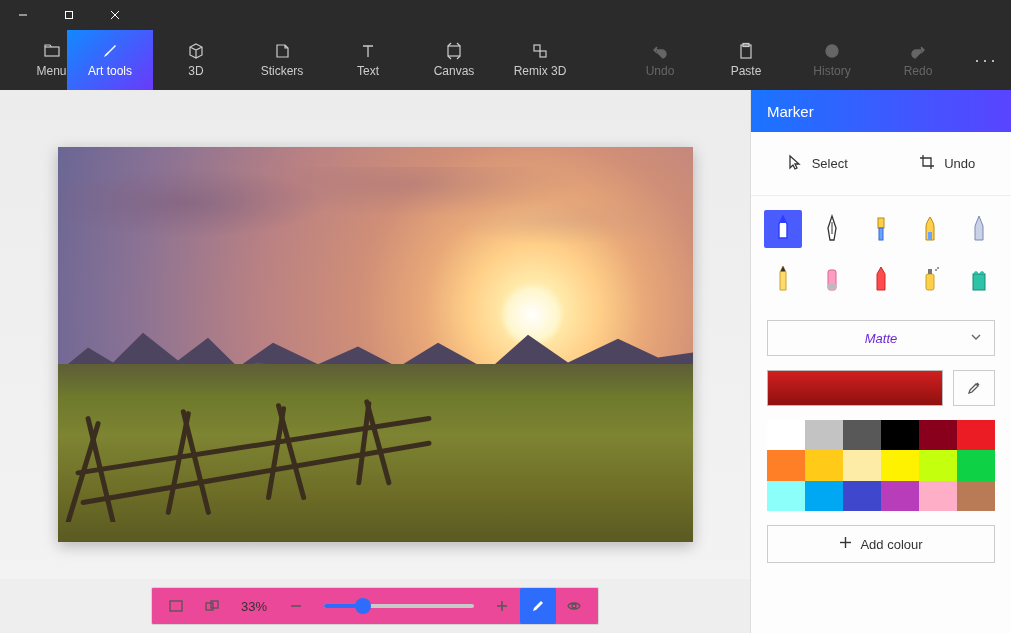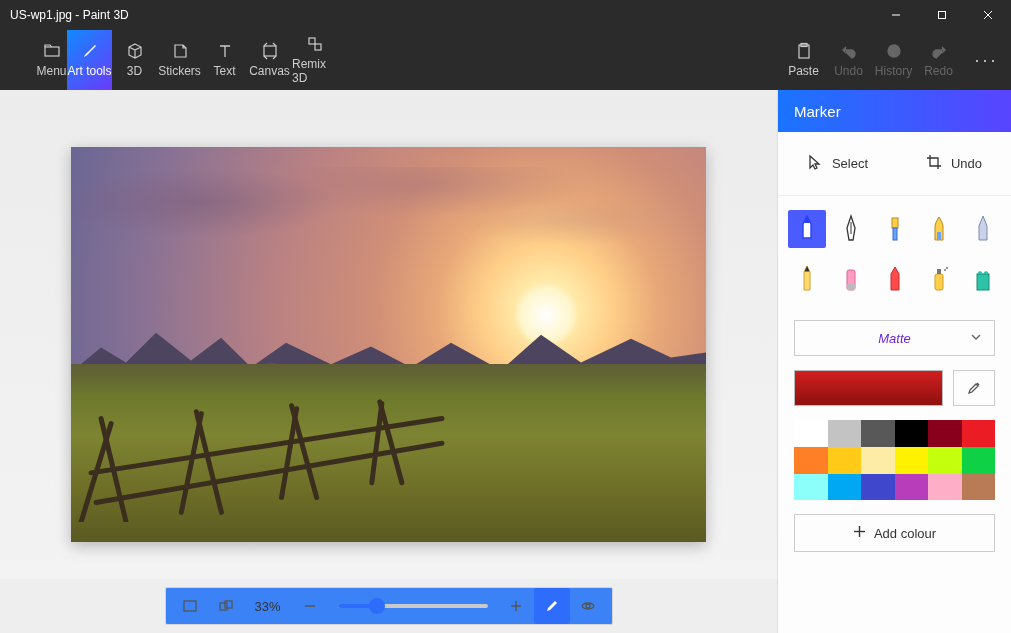--- a/index.html
+++ b/index.html
@@ -4,21 +4,21 @@
 <style>
 * { margin: 0; padding: 0; box-sizing: border-box; font-family: "Segoe UI", sans-serif; }
 body { width: 1011px; height: 633px; background: #2b2b2b; overflow: hidden; display: flex; flex-direction: column; }
 
 .titlebar { height: 30px; background: #2b2b2b; color: #fff; display: flex; align-items: center; font-size: 12px; }
 .titlebar .title { padding-left: 10px; flex: 1; }
 .titlebar .win-btns { display: flex; }
 .titlebar .win-btn { width: 46px; height: 30px; display: flex; align-items: center; justify-content: center; color: #fff; font-size: 11px; }
 
 .toolbar { height: 60px; background: #2b2b2b; display: flex; align-items: stretch; color: #ccc; }
-.tool { width: 45px; display: flex; flex-direction: column; align-items: center; justify-content: center; gap: 4px; font-size: 12px; cursor: pointer; }
+.tool { width: 86px; display: flex; flex-direction: column; align-items: center; justify-content: center; gap: 4px; font-size: 12px; cursor: pointer; }
 .tool.active { background: linear-gradient(135deg, #1289ff, #6a3afa); color: #fff; }
 .tool.disabled { color: #666; }
 .tool-icon { height: 18px; display: flex; align-items: center; justify-content: center; }
 .tool-icon svg { width: 18px; height: 18px; }
 .tool.disabled .tool-icon svg { stroke: #666; fill: #666; }
 .tool.wide { width: 67px; padding-left: 36px; }
 .tool-spacer { flex: 1; }
 .tool-more { width: 50px; display: flex; align-items: center; justify-content: center; font-size: 18px; color: #ccc; letter-spacing: 2px; cursor: pointer; }
 
 .content { flex: 1; display: flex; background: #f0f0f0; }
@@ -39,30 +39,30 @@
 .mountains { position:absolute; top:42%; left:0; right:0; height:20%; }
 .mountains svg { width:100%; height:100%; display:block; }
 .field { position:absolute; top:55%; left:0; right:0; bottom:0; background:
   linear-gradient(#667032 0%, #6f7a2c 20%, #7d8432 40%, #6f6f28 70%, #5a5a22 100%);
 }
 .field-shade { position:absolute; top:55%; left:0; right:0; height:8%; background: linear-gradient(rgba(90,80,60,0.55), transparent); }
 .fence { position:absolute; bottom:5%; left:0; right:40%; height:35%; }
 .fence svg { width:100%; height:100%; }
 
 .zoombar { height: 54px; display: flex; align-items: center; justify-content: center; gap: 6px; background: transparent; }
-.zoom-inner { background: #3b82f6; border: 1px solid #d4d4d4; height: 38px; display: flex; align-items: center; padding: 0 6px; border-radius: 2px; }
+.zoom-inner { background: #ec4899; border: 1px solid #d4d4d4; height: 38px; display: flex; align-items: center; padding: 0 6px; border-radius: 2px; }
 .zbtn { width: 36px; height: 36px; display: flex; align-items: center; justify-content: center; color: #444; cursor: pointer; }
 .zbtn svg { width:16px; height:16px; }
 .zbtn.on { background: #2e6dfb; color: #fff; border-radius: 2px; }
 .zbtn.text { font-size: 13px; color: #333; width:48px; }
 .slider { width: 150px; height: 4px; background: #c9c9c9; border-radius: 2px; position: relative; margin: 0 10px; }
 .slider .track-fill { position:absolute; left:0; top:0; bottom:0; width:26%; background:#2e6dfb; border-radius:2px; }
 .slider .thumb { position:absolute; top:50%; left:26%; width:16px; height:16px; border-radius:50%; background:#2e6dfb; transform:translate(-50%,-50%); }
 
-.sidepanel { width: 234px; background: #fdfdfd; border-left: 1px solid #ddd; display: flex; flex-direction: column; }
+.sidepanel { width: 261px; background: #fdfdfd; border-left: 1px solid #ddd; display: flex; flex-direction: column; }
 .panel-title { height: 42px; background: linear-gradient(90deg, #1a74ff, #5944ff); color: #fff; display: flex; align-items: center; padding: 0 16px; font-size: 15px; }
 .sel-crop { height: 64px; display: flex; align-items: center; justify-content: space-around; border-bottom: 1px solid #eee; }
 .sel-crop .sc { display: flex; align-items: center; gap: 8px; font-size: 13px; color: #333; cursor:pointer; }
 .sel-crop svg { width:17px; height:17px; }
 
 .tools-grid { padding: 14px 10px; display: grid; grid-template-columns: repeat(5, 1fr); gap: 12px 6px; justify-items: center; }
 .tgrid-item { width: 38px; height: 38px; display: flex; align-items: center; justify-content: center; border-radius: 2px; cursor:pointer; }
 .tgrid-item.active { background: #4b5cff; }
 .tgrid-item svg { width: 24px; height: 30px; }
 
@@ -76,21 +76,20 @@
 
 .palette { margin: 0 16px 14px; display: grid; grid-template-columns: repeat(6, 1fr); }
 .sw { aspect-ratio: 1/0.8; cursor:pointer; }
 
 .add-color { margin: 0 16px 10px; height: 38px; border: 1px solid #ccc; display: flex; align-items: center; justify-content: center; gap: 8px; font-size: 13px; color: #333; cursor:pointer; }
 </style>
 </head>
 <body>
 
 <div class="titlebar">
-  <div class="title">US-wp1.jpg - Paint 3D</div>
   <div class="win-btns">
     <div class="win-btn">
       <svg width="10" height="10">
           <line x1="1" y1="5" x2="9" y2="5" stroke="#fff" stroke-width="1"></line>
         </svg>
     </div>
     <div class="win-btn">
       <svg width="10" height="10">
           <rect x="1.5" y="1.5" width="7" height="7" fill="none" stroke="#fff" stroke-width="1"></rect>
         </svg>
@@ -158,36 +157,36 @@
   <div class="tool">
     <div class="tool-icon">
       <svg viewBox="0 0 18 18" fill="none" stroke="#ccc" stroke-width="1.2">
           <rect x="3" y="3" width="6" height="6"></rect>
           <rect x="9" y="9" width="6" height="6"></rect>
         </svg>
     </div>
     <span>Remix 3D</span>
   </div>
   <div class="tool-spacer"></div>
+  <div class="tool disabled">
+    <div class="tool-icon">
+      <svg viewBox="0 0 18 18" fill="none" stroke="#666" stroke-width="1.4">
+          <path d="M6 5 L3 8 L6 11 M3 8 H11 A4 4 0 0 1 11 16"></path>
+        </svg>
+    </div>
+    <span>Undo</span>
+  </div>
   <div class="tool">
     <div class="tool-icon">
       <svg viewBox="0 0 18 18" fill="none" stroke="#ccc" stroke-width="1.2">
           <rect x="4" y="3" width="10" height="13"></rect>
           <rect x="6" y="1.5" width="6" height="3"></rect>
         </svg>
     </div>
     <span>Paste</span>
-  </div>
-  <div class="tool disabled">
-    <div class="tool-icon">
-      <svg viewBox="0 0 18 18" fill="none" stroke="#666" stroke-width="1.4">
-          <path d="M6 5 L3 8 L6 11 M3 8 H11 A4 4 0 0 1 11 16"></path>
-        </svg>
-    </div>
-    <span>Undo</span>
   </div>
   <div class="tool disabled">
     <div class="tool-icon">
       <svg viewBox="0 0 18 18" fill="none" stroke="#666" stroke-width="1.3">
           <circle cx="9" cy="9" r="6"></circle>
           <path d="M9 5 V9 L12 11"></path>
         </svg>
     </div>
     <span>History</span>
   </div>

